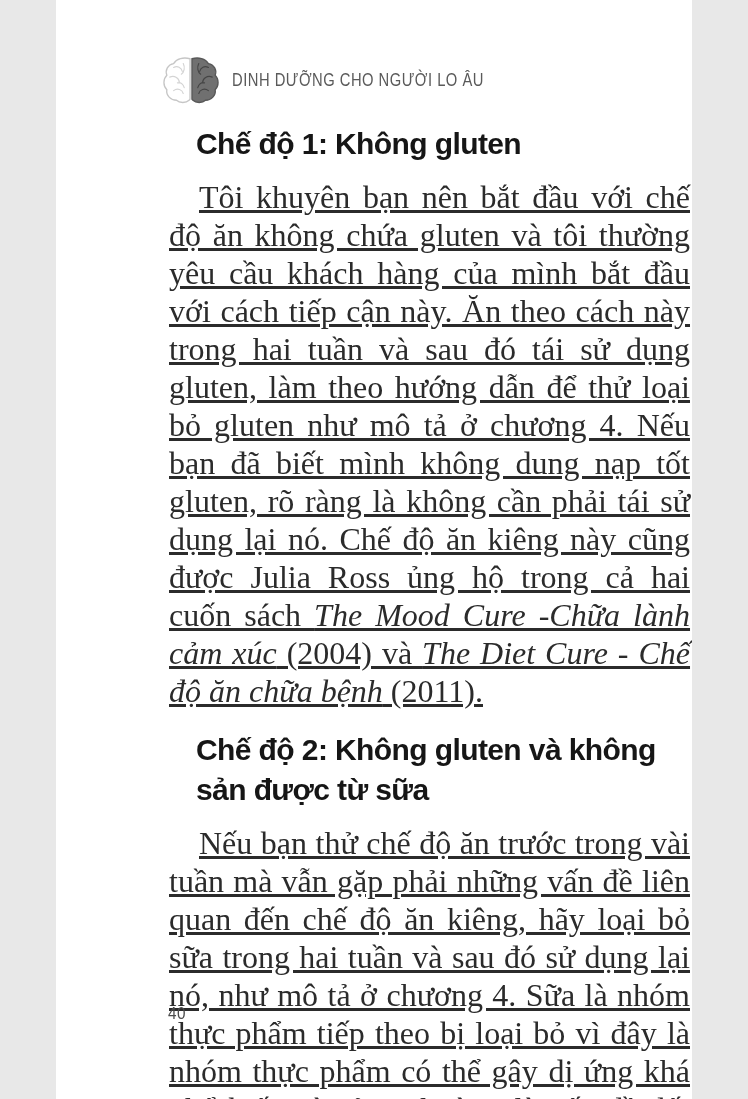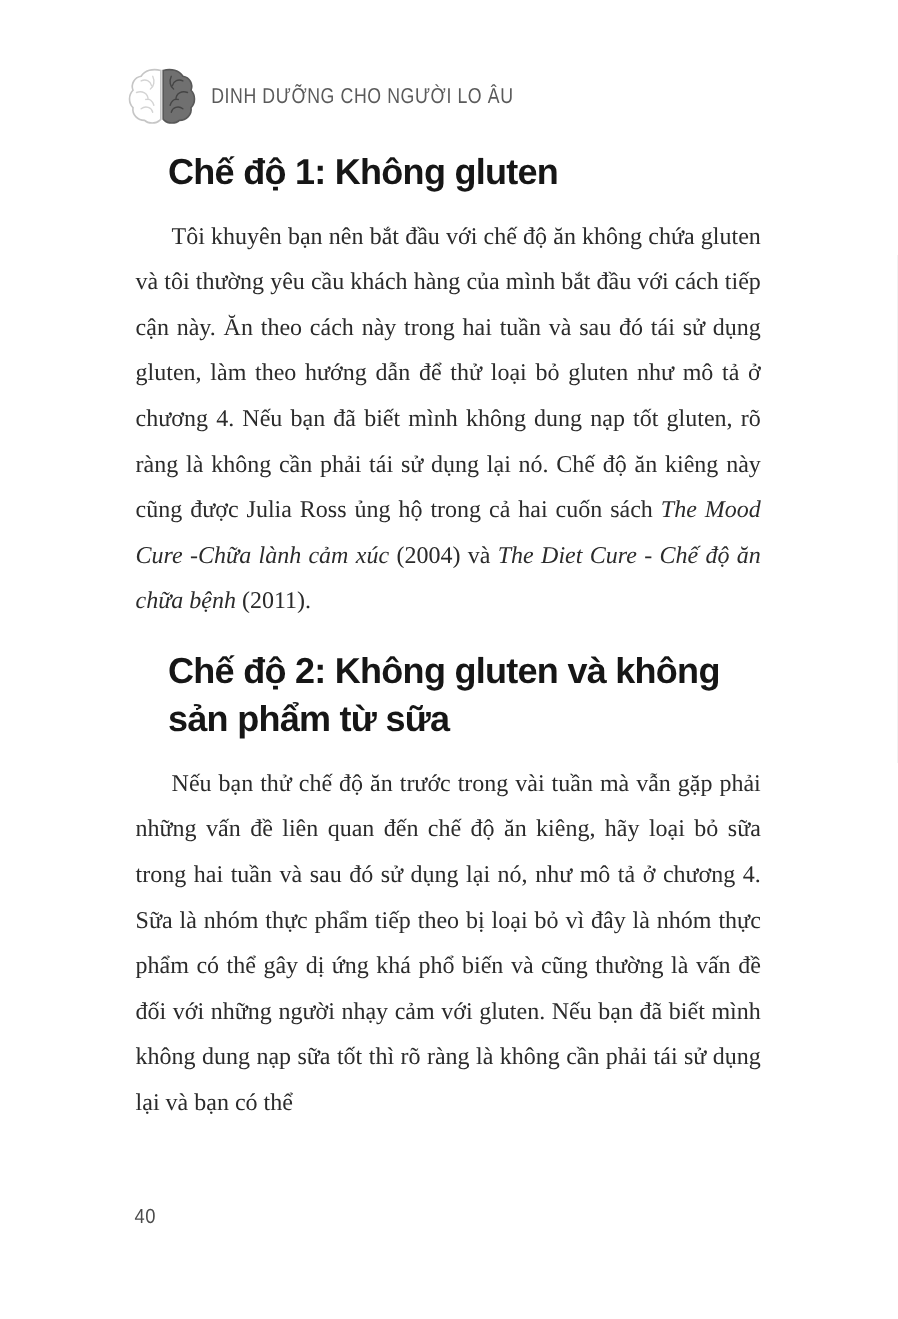--- a/index.html
+++ b/index.html
@@ -1,18 +1,18 @@
 <!DOCTYPE html>
 <html><head>
 <meta charset="utf-8">
 <style>
   html,body { margin:0; padding:0; background:#e8e8e8; }
   .page {
     position:relative;
-    width:748px; height:1099px;
+    width:636px; height:1099px;
     margin:0 auto;
     background:#ffffff;
     font-family:"Liberation Serif", serif;
     overflow:hidden;
   }
 
   
   .running-header {
     position:absolute; top:54px; left:106px;
     display:flex; align-items:center; gap:12px;
@@ -38,25 +38,26 @@
     font-family:"Liberation Sans", sans-serif;
     font-weight:700;
     font-size:30px;
     line-height:40px;
     letter-spacing:-0.6px;
     color:#161616;
     margin:0 0 14px 27px;
   }
   .section-heading + .body-paragraph { margin-top:0; }
   .body-paragraph {
-    font-size:20px;
+    font-size:32px;
     line-height:38px;
     text-align:justify;
     text-indent:30px;
     margin:0 0 20px 0;
+    text-decoration:underline;
   }
   .body-paragraph em { font-style:italic; }
   .section + .section { margin-top:6px; }
 
   
   .page-number {
     position:absolute; left:112px; top:1004px;
     font-family:"Liberation Sans", sans-serif;
     font-size:17px; color:#4c4c4c;
     letter-spacing:0.5px;
@@ -82,20 +83,20 @@
     </span>
     <span class="running-title">DINH DƯỠNG CHO NGƯỜI LO ÂU</span>
   </header>
 
   <main class="content" id="content">
       <section class="section">
         <h2 class="section-heading">Chế độ 1: Không gluten</h2>
         <p class="body-paragraph"><span>Tôi khuyên bạn nên bắt đầu với chế độ ăn không chứa gluten và tôi thường yêu cầu khách hàng của mình bắt đầu với cách tiếp cận này. Ăn theo cách này trong hai tuần và sau đó tái sử dụng gluten, làm theo hướng dẫn để thử loại bỏ gluten như mô tả ở chương 4. Nếu bạn đã biết mình không dung nạp tốt gluten, rõ ràng là không cần phải tái sử dụng lại nó. Chế độ ăn kiêng này cũng được Julia Ross ủng hộ trong cả hai cuốn sách </span><em>The Mood Cure -Chữa lành cảm xúc</em><span> (2004) và </span><em>The Diet Cure - Chế độ ăn chữa bệnh</em><span> (2011).</span></p>
       </section>
       <section class="section">
-        <h2 class="section-heading">Chế độ 2: Không gluten và không sản phẩm từ sữa</h2>
+        <h2 class="section-heading">Chế độ 2: Không gluten và không sản được từ sữa</h2>
         <p class="body-paragraph"><span>Nếu bạn thử chế độ ăn trước trong vài tuần mà vẫn gặp phải những vấn đề liên quan đến chế độ ăn kiêng, hãy loại bỏ sữa trong hai tuần và sau đó sử dụng lại nó, như mô tả ở chương 4. Sữa là nhóm thực phẩm tiếp theo bị loại bỏ vì đây là nhóm thực phẩm có thể gây dị ứng khá phổ biến và cũng thường là vấn đề đối với những người nhạy cảm với gluten. Nếu bạn đã biết mình không dung nạp sữa tốt thì rõ ràng là không cần phải tái sử dụng lại và bạn có thể</span></p>
       </section>
     </main>
 
   <div class="page-number">40</div>
 
 </div>
 
 </body></html>

